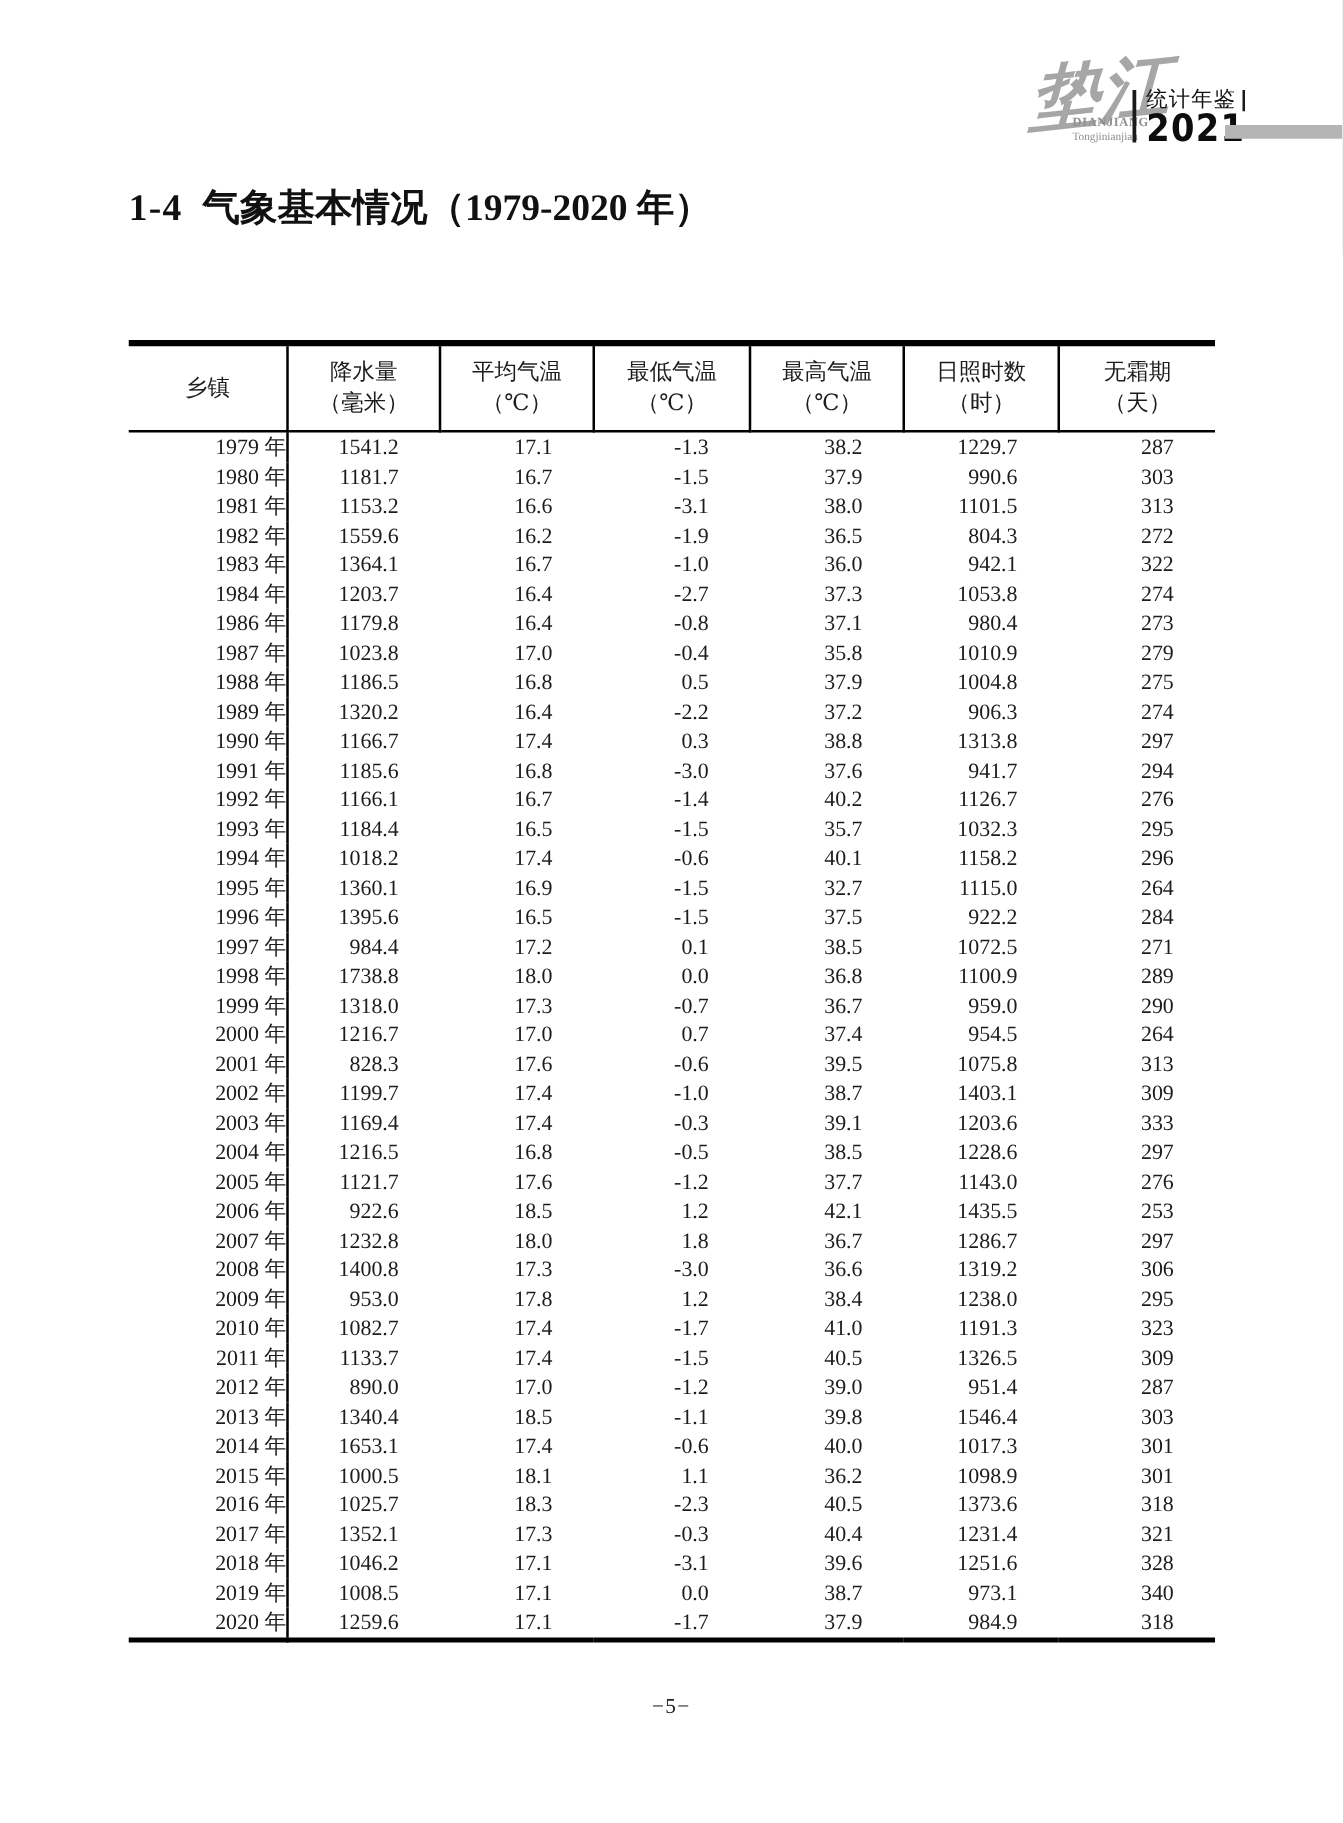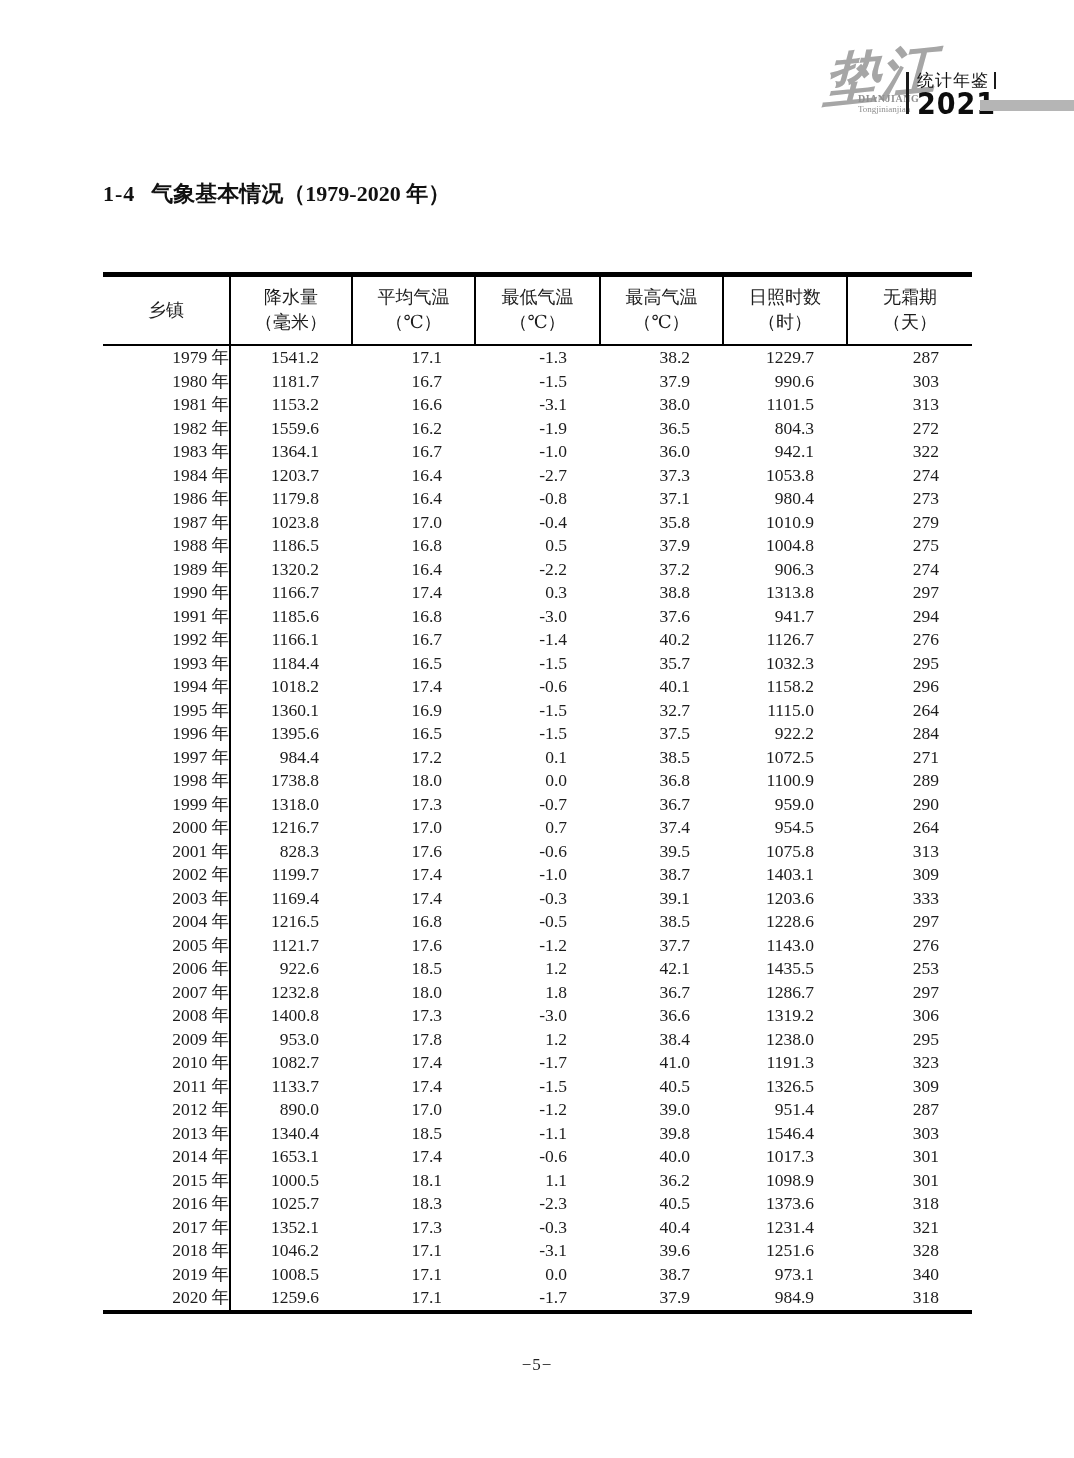--- a/index.html
+++ b/index.html
@@ -37,23 +37,22 @@
   .logo-year {
     font-size: 27px; font-weight: 900; letter-spacing: 1px; line-height: 24px;
     color: #0d0d0d; transform: scaleY(1.12); transform-origin: top left;
     font-family: "DejaVu Sans", sans-serif;
   }
   .logo-bar { position: absolute; top: 100px; left: 980px; width: 94px; height: 11px; background: #b5b5b5; }
 
   
   .page-title {
     position: absolute; left: 103px; top: 146px;
-    font-size: 22px; font-weight: bold; color: #111;
+    font-size: 30px; font-weight: bold; color: #111;
     white-space: nowrap;
-    margin-top: 33px;
   }
   .page-title .title-number { margin-right: 16px; letter-spacing: 1px; }
 
   
   .table-wrap { position: absolute; left: 103px; top: 244px; margin-top: 28px; }
   table.weather {
     border-collapse: collapse; table-layout: fixed;
     width: 869px;
     border-top: 5px solid #000;
     border-bottom: 4px solid #000;

